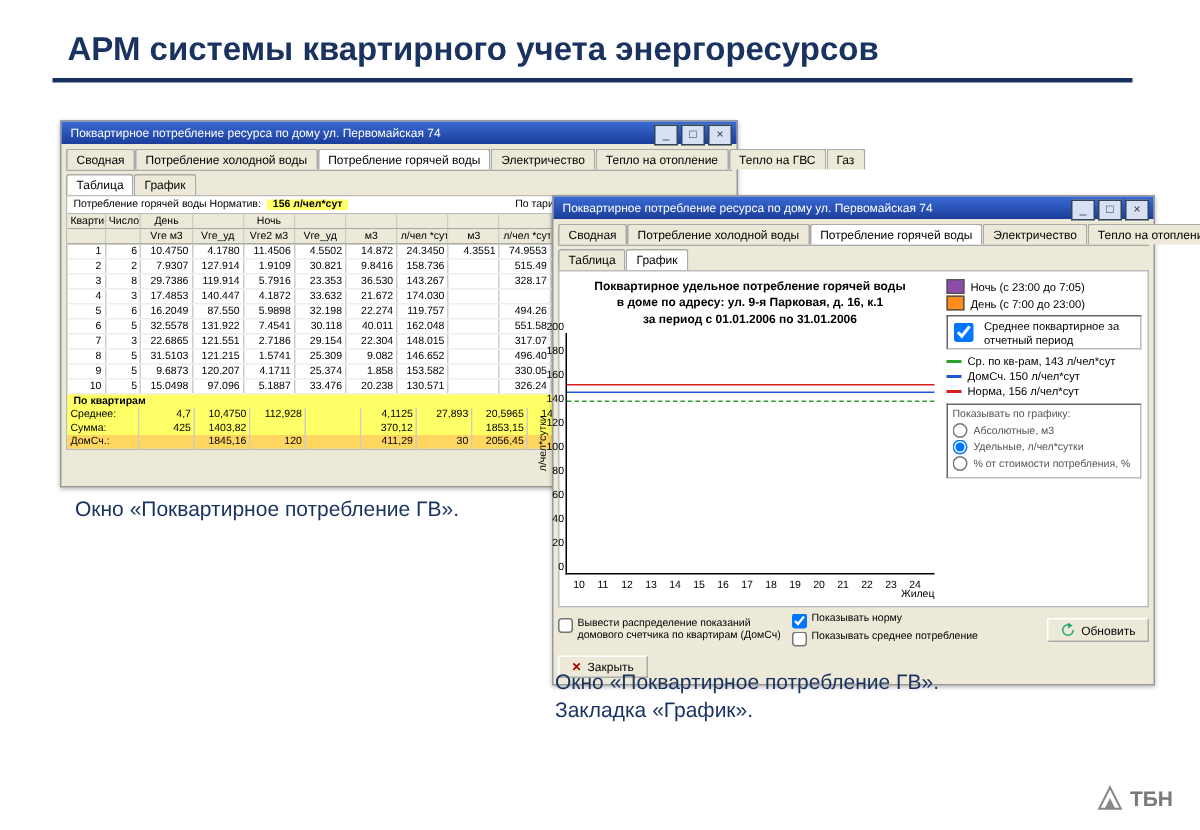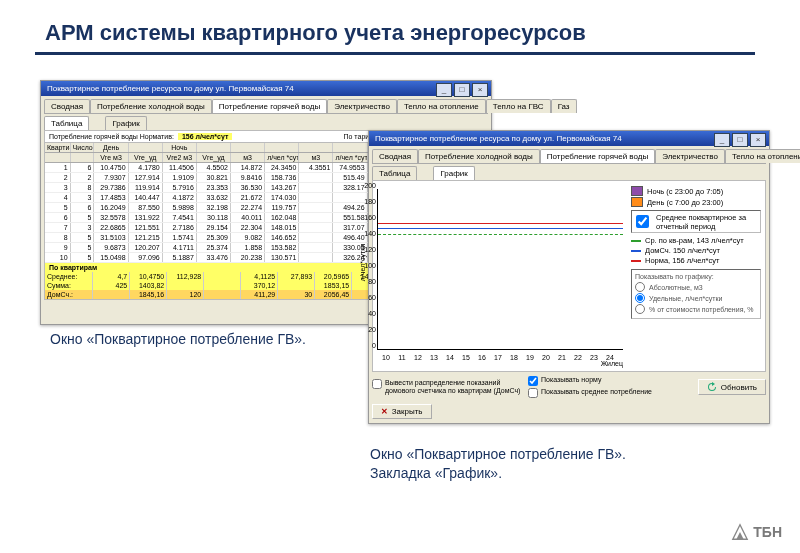--- a/index.html
+++ b/index.html
@@ -5,21 +5,21 @@
   body{margin:0;width:800px;height:553px;background:#fff;font-family:Arial,Helvetica,sans-serif;color:#19325f;position:relative;overflow:hidden}
   .title{font-size:22px;font-weight:700;color:#19325f;position:absolute;left:45px;top:20px}
   .rule{position:absolute;left:35px;top:52px;width:720px;border-top:3px solid #19325f;height:0}
   .win{position:absolute;background:#ece9d8;border:1px solid #999;box-shadow:0 1px 3px rgba(0,0,0,.3);font-size:8px;color:#000}
   .titlebar{background:linear-gradient(#3a6bd4,#1b3d9b);color:#fff;font-size:8px;padding:3px 6px;position:relative}
   .tb-ctrls{position:absolute;right:3px;top:2px;display:flex;gap:2px}
   .tb-ctrls span{display:inline-block;width:14px;height:12px;background:#d8e1f3;border:1px solid #345;font-size:8px;line-height:11px;text-align:center;color:#333}
   .tabbar{display:flex;gap:0;margin:3px 3px 0 3px;border-bottom:1px solid #aaa}
   .tab{background:#ece9d8;border:1px solid #aaa;border-bottom:none;padding:2px 6px;font-size:8px;white-space:nowrap;border-radius:2px 2px 0 0}
   .tab.active{background:#fff}
-  .subtabs{display:flex;gap:16px;margin:2px 3px 0 3px}
+  .subtabs{display:flex;gap:0;margin:2px 3px 0 3px}
   
   #win1{left:40px;top:80px;width:450px}
   #w1body{background:#fff;margin:0 3px 3px 3px;border:1px solid #bbb}
   .hdr{background:#fff;font-size:7px;padding:2px 4px;display:flex;align-items:center;gap:4px;border-bottom:1px solid #bbb}
   .hdr b{background:#ffff66;padding:0 4px}
   .throw{display:flex;background:#ece9d8;border-bottom:1px solid #aaa}
   .th,.td{border-right:1px solid #ccc;font-size:7px;padding:1px 2px;text-align:right;overflow:hidden;white-space:nowrap}
   .th{text-align:center;background:#ece9d8}
   .c0{width:24px}.c1{width:22px}.c2{width:34px}.c3{width:34px}.c4{width:34px}.c5{width:34px}.c6{width:34px}.c7{width:34px}.c8{width:34px}.c9{width:34px}.c10{width:30px}.c11{width:30px}.c12{width:28px}.c13{width:28px}
   .row{display:flex;border-bottom:1px solid #eee}
@@ -370,20 +370,21 @@
       <div class="tab active">Потребление горячей воды</div>
       <div class="tab">Электричество</div>
       <div class="tab">Тепло на отопление</div>
     </div>
   <div class="subtabs" id="w2subtabs">
       <div class="tab">Таблица</div>
       <div class="tab active">График</div>
     </div>
   <div id="w2body">
     <div class="chartbox">
+      <div class="ctitle" id="ctitle">Поквартирное удельное потребление горячей воды<br>в доме по адресу:  ул. 9-я Парковая, д. 16, к.1<br>за период с 01.01.2006 по 31.01.2006</div>
       <div class="plot" id="plot">
         <span class="ylbl">л/чел*сутки</span>
       <div class="yl" style="bottom: 0%;">0</div>
           <div class="yl" style="bottom: 10%;">20</div>
           <div class="yl" style="bottom: 20%;">40</div>
           <div class="yl" style="bottom: 30%;">60</div>
           <div class="yl" style="bottom: 40%;">80</div>
           <div class="yl" style="bottom: 50%;">100</div>
           <div class="yl" style="bottom: 60%;">120</div>
           <div class="yl" style="bottom: 70%;">140</div>

